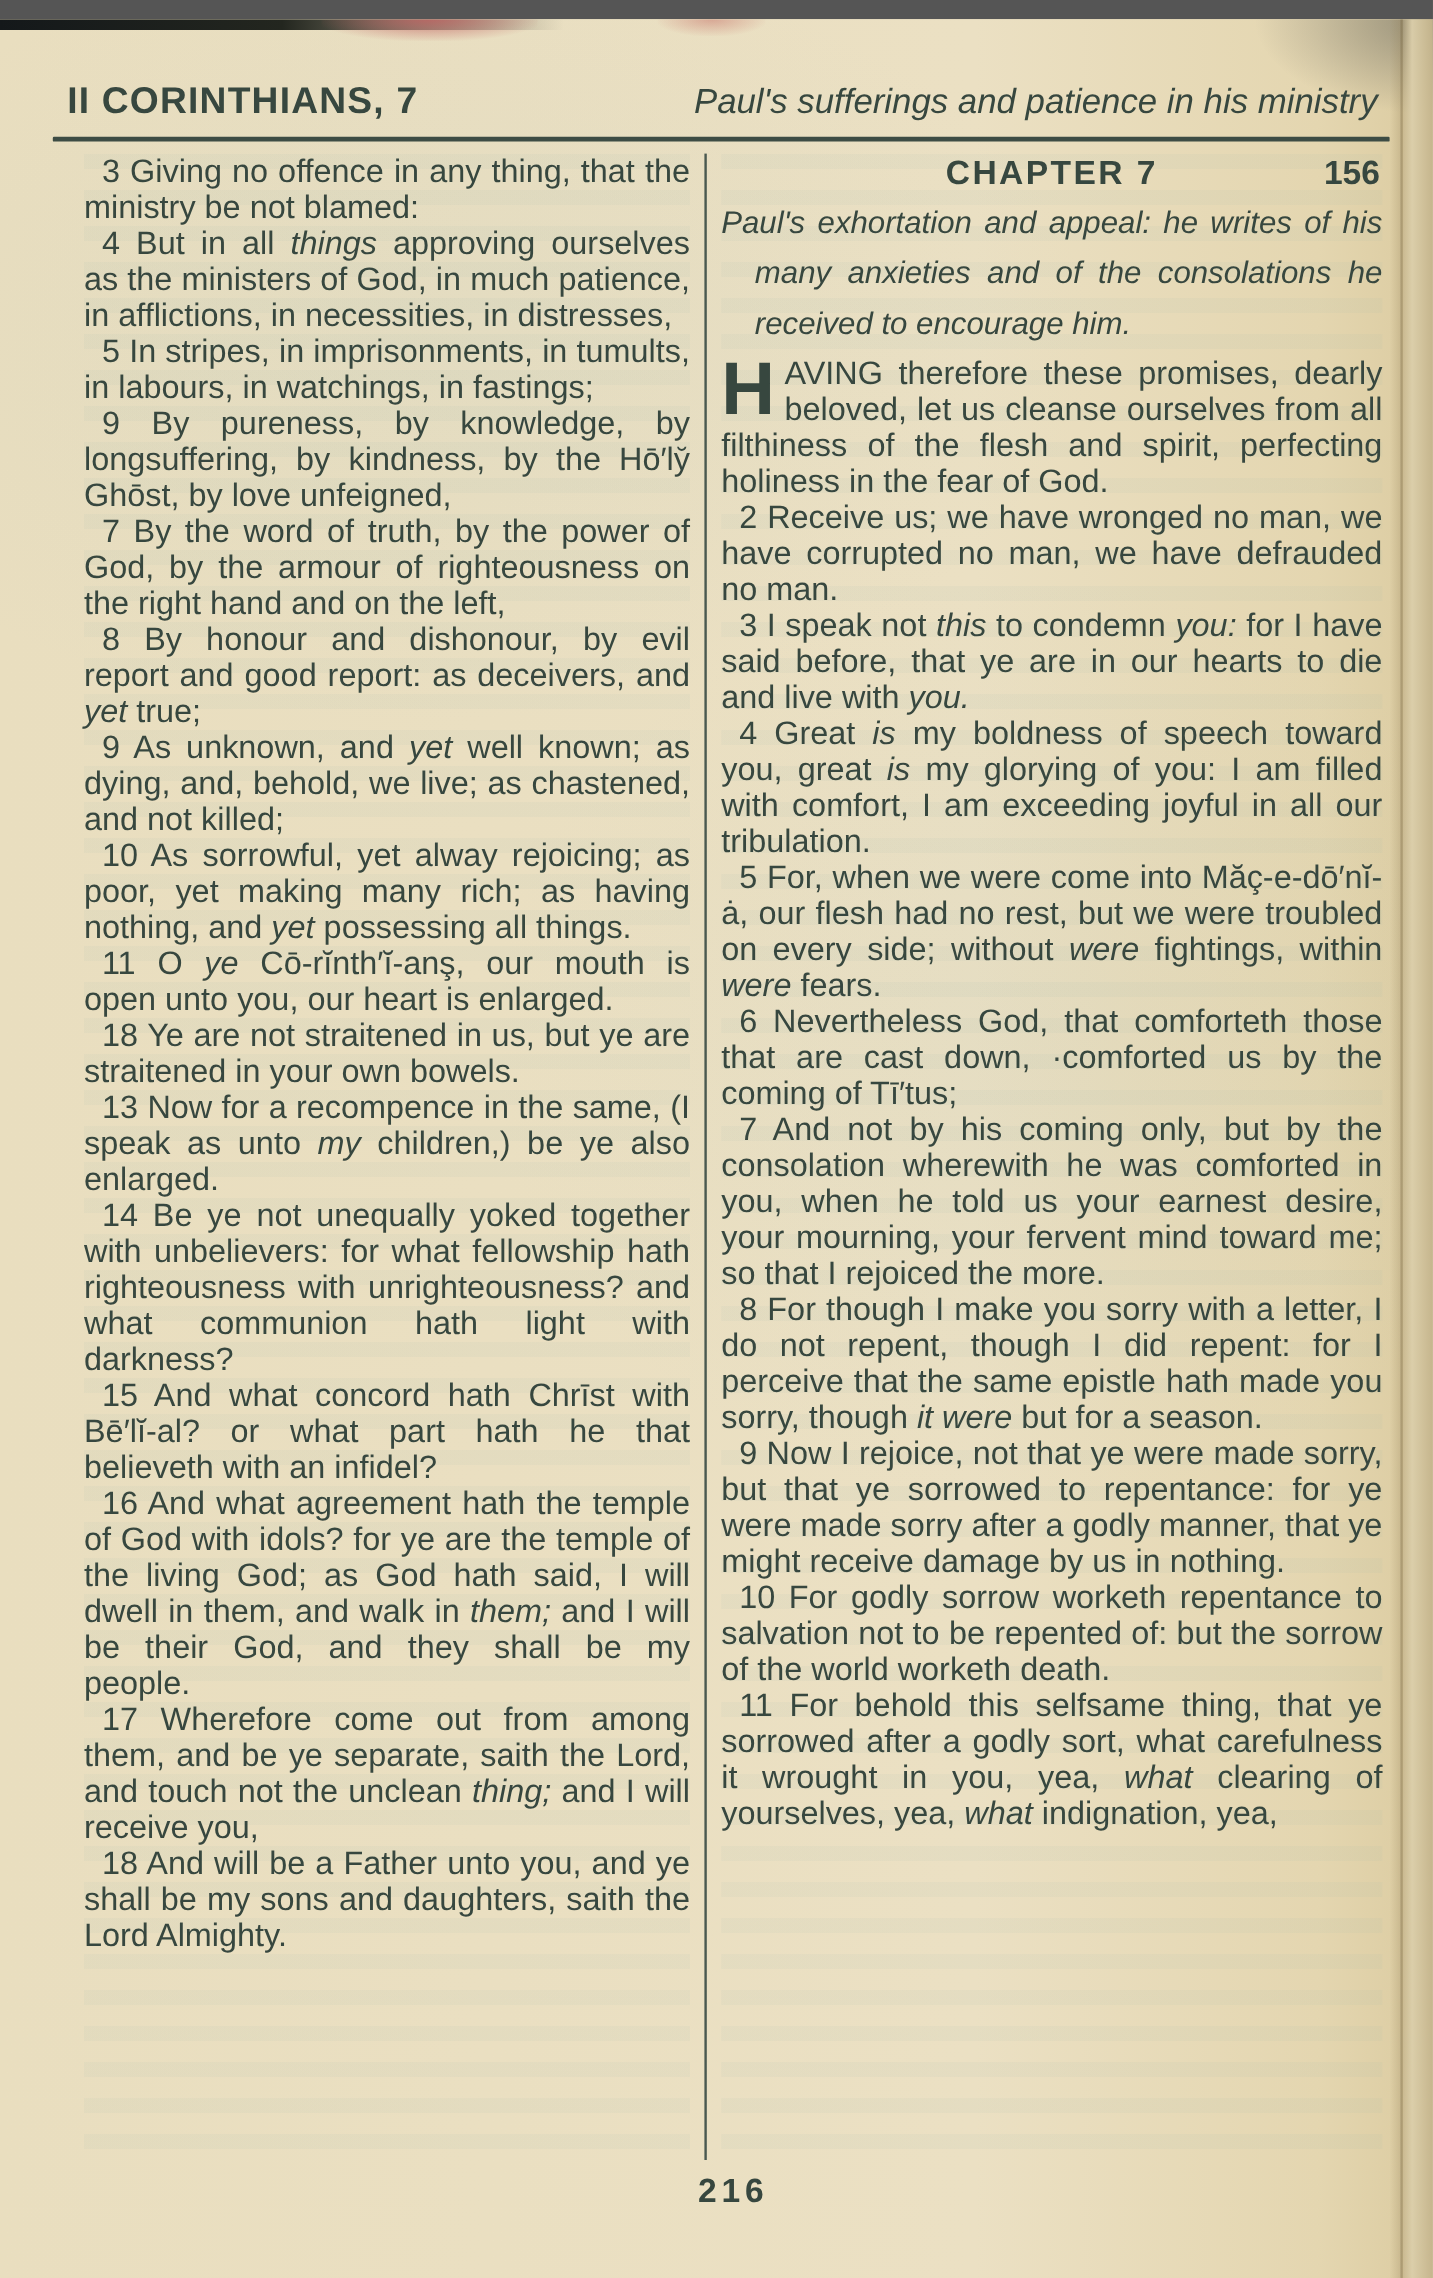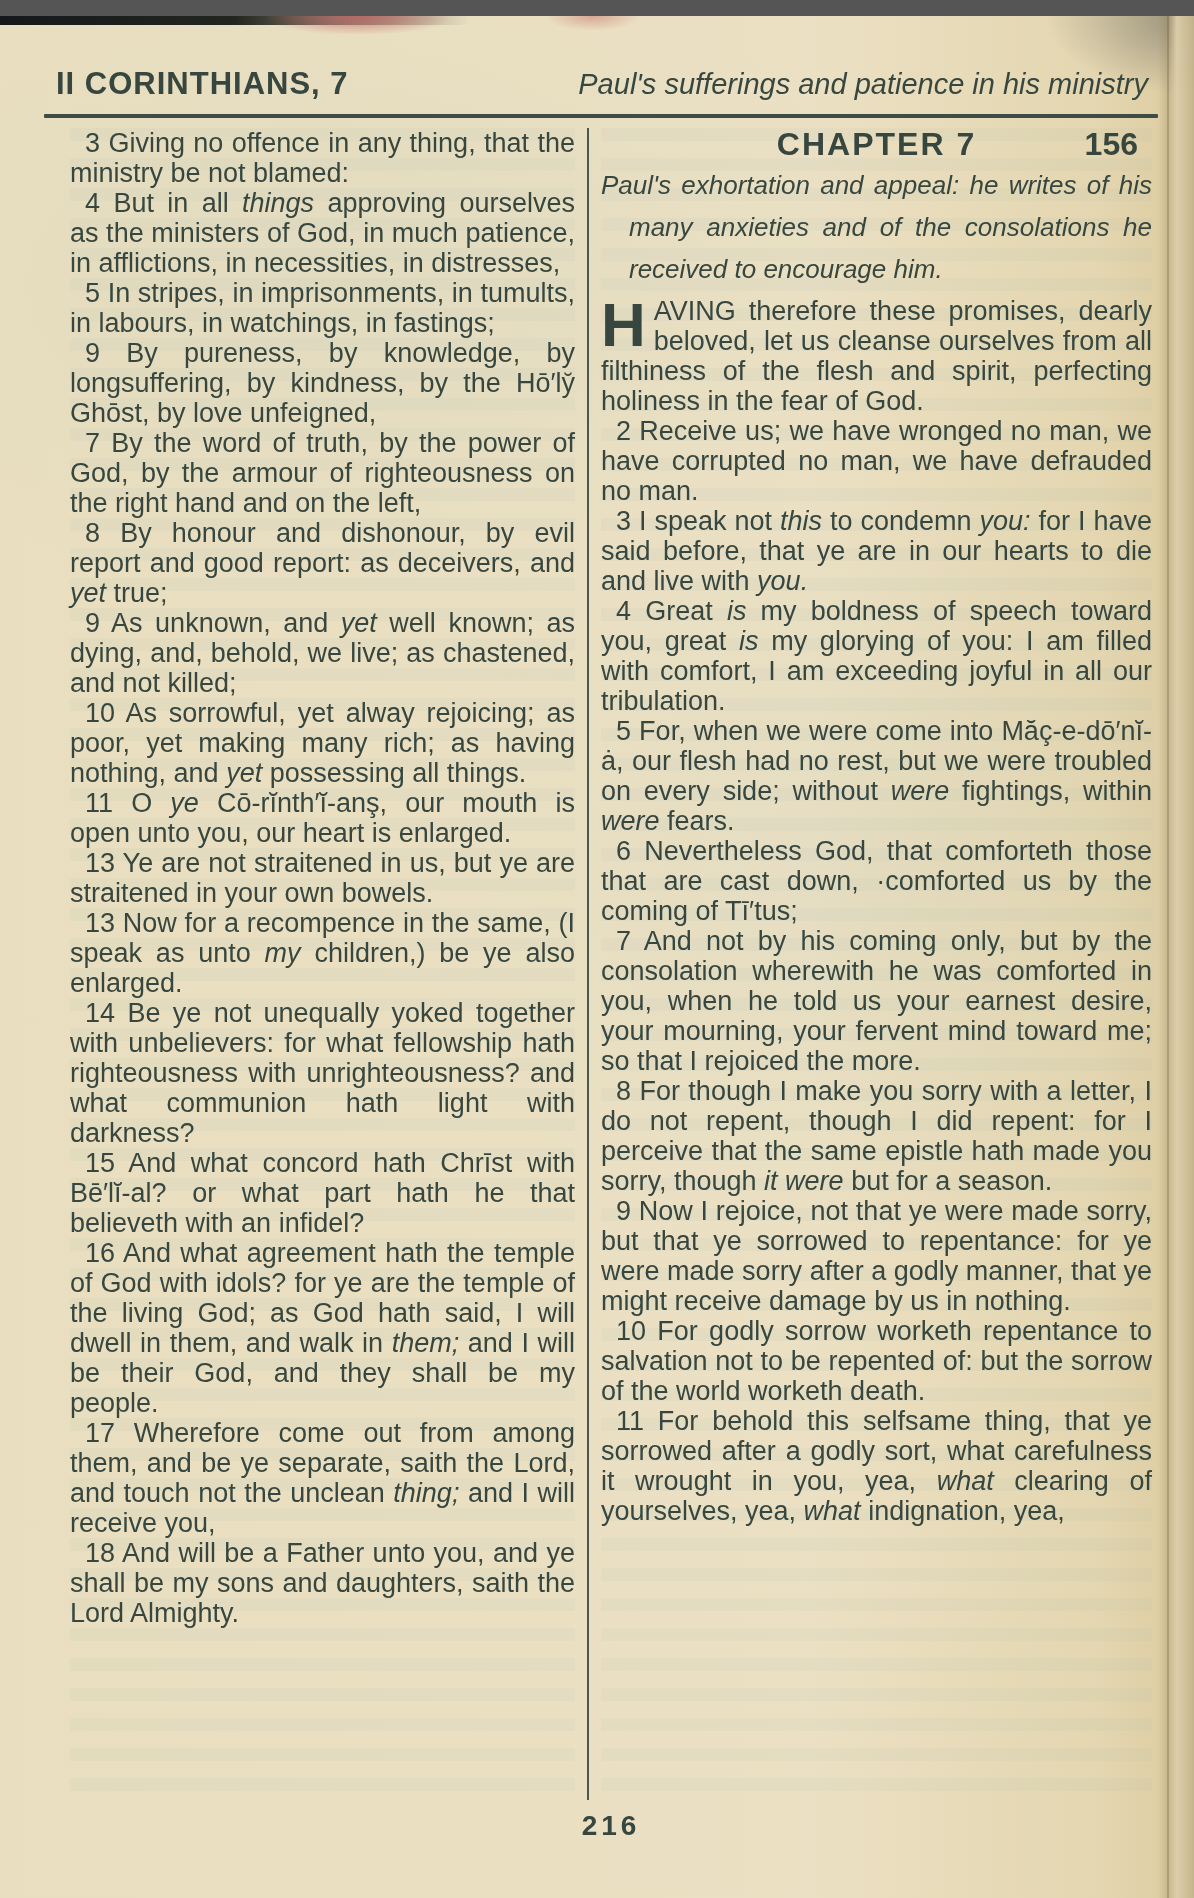--- a/index.html
+++ b/index.html
@@ -51,22 +51,22 @@
   }
   .col.left{width:505px;}
   .col.right{flex:1;}
   .divider{width:2px;background:#4a5950;margin:0 12px;}
 
   p.verse{margin:0;text-indent:15px;}
   p.verse i{font-style:italic;}
   p.verse.dropcap-verse{text-indent:0;}
   .dropcap{float:left;font-size:62px;line-height:50px;font-weight:bold;margin:4px 8px 0 0;}
 
-  .chapter-line{position:relative;text-align:center;font-size:32px;letter-spacing:2px;font-weight:bold;line-height:32px;}
-  .chapter-number{position:absolute;right:14px;top:0;font-weight:bold;letter-spacing:0;}
+  .chapter-line{position:relative;text-align:center;font-size:28px;letter-spacing:2px;font-weight:bold;line-height:32px;}
+  .chapter-number{position:absolute;right:2px;top:0;font-weight:bold;letter-spacing:0;}
   .chapter-summary{margin:4px 0 6px;font-style:italic;font-size:26px;line-height:42px;
     padding-left:28px;text-indent:-28px;text-align:justify;}
 
   
   .ftr{position:absolute;bottom:72px;left:70px;width:1082px;text-align:center;}
   .page-number{font-size:28px;letter-spacing:4px;font-weight:bold;}
 </style>
 </head>
 <body>
 
@@ -87,21 +87,21 @@
     <section class="col left" id="left-col">
         <p class="verse">3 Giving no offence in any thing, that the ministry be not blamed:</p>
         <p class="verse">4 But in all <i>things</i> approving ourselves as the ministers of God, in much patience, in afflictions, in necessities, in distresses,</p>
         <p class="verse">5 In stripes, in imprisonments, in tumults, in labours, in watchings, in fastings;</p>
         <p class="verse">9 By pureness, by knowledge, by longsuffering, by kindness, by the Hō′ly̆ Ghōst, by love unfeigned,</p>
         <p class="verse">7 By the word of truth, by the power of God, by the armour of righteousness on the right hand and on the left,</p>
         <p class="verse">8 By honour and dishonour, by evil report and good report: as deceivers, and <i>yet</i> true;</p>
         <p class="verse">9 As unknown, and <i>yet</i> well known; as dying, and, behold, we live; as chastened, and not killed;</p>
         <p class="verse">10 As sorrowful, yet alway rejoicing; as poor, yet making many rich; as having nothing, and <i>yet</i> possessing all things.</p>
         <p class="verse">11 O <i>ye</i> Cō-rĭnth′ĭ-anş, our mouth is open unto you, our heart is enlarged.</p>
-        <p class="verse">13 Ye are not straitened in us, but ye are straitened in your own bowels.</p>
+        <p class="verse">18 Ye are not straitened in us, but ye are straitened in your own bowels.</p>
         <p class="verse">13 Now for a recompence in the same, (I speak as unto <i>my</i> children,) be ye also enlarged.</p>
         <p class="verse">14 Be ye not unequally yoked together with unbelievers: for what fellowship hath righteousness with unrighteousness? and what communion hath light with darkness?</p>
         <p class="verse">15 And what concord hath Chrīst with Bē′lĭ-al? or what part hath he that believeth with an infidel?</p>
         <p class="verse">16 And what agreement hath the temple of God with idols? for ye are the temple of the living God; as God hath said, I will dwell in them, and walk in <i>them;</i> and I will be their God, and they shall be my people.</p>
         <p class="verse">17 Wherefore come out from among them, and be ye separate, saith the Lord, and touch not the unclean <i>thing;</i> and I will receive you,</p>
         <p class="verse">18 And will be a Father unto you, and ye shall be my sons and daughters, saith the Lord Almighty.</p>
       </section>
     <div class="divider"></div>
     <section class="col right">
       <div class="chapter-line">

